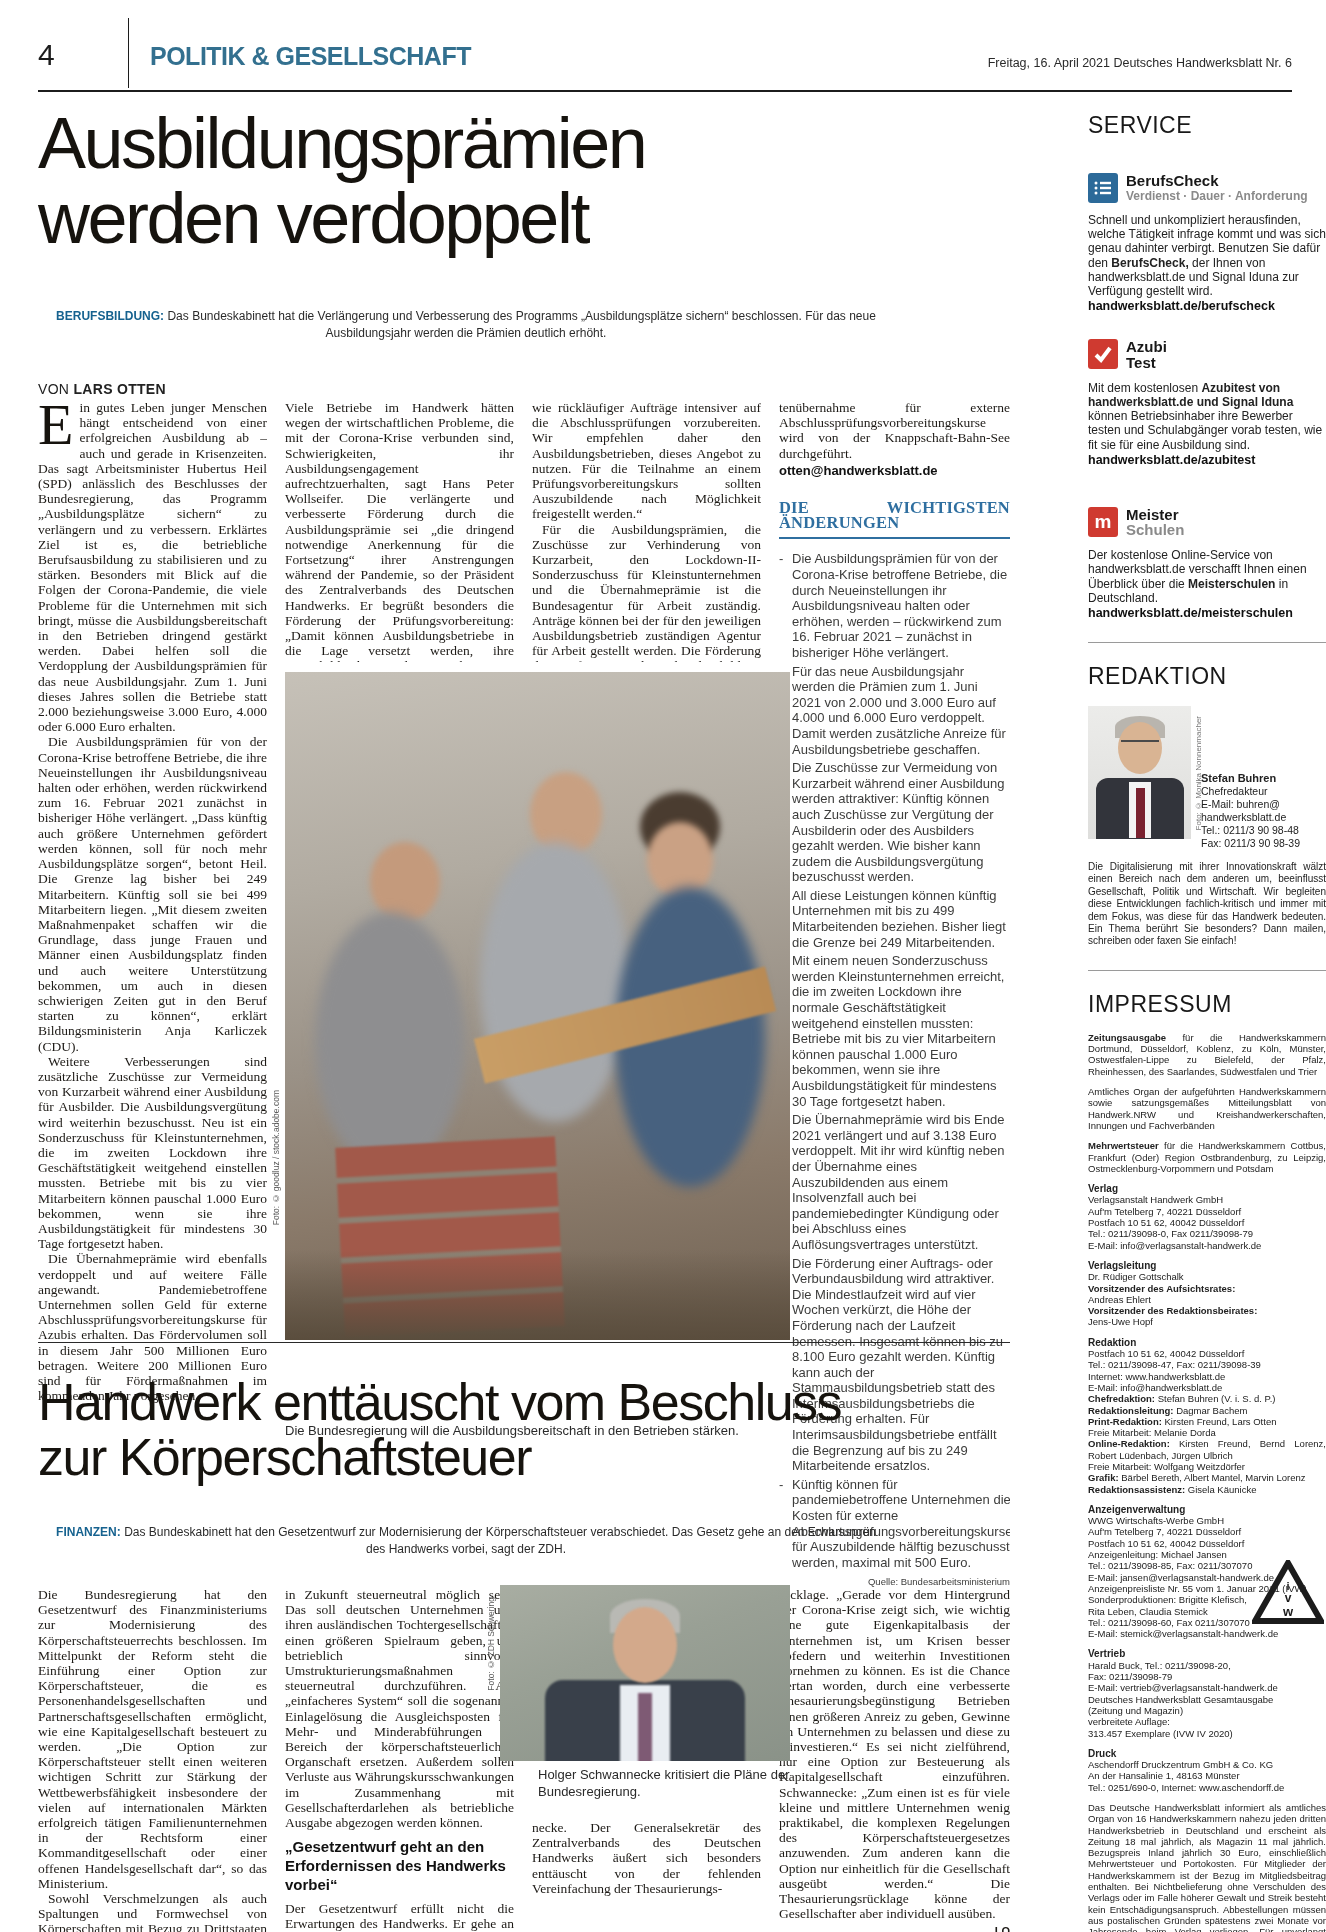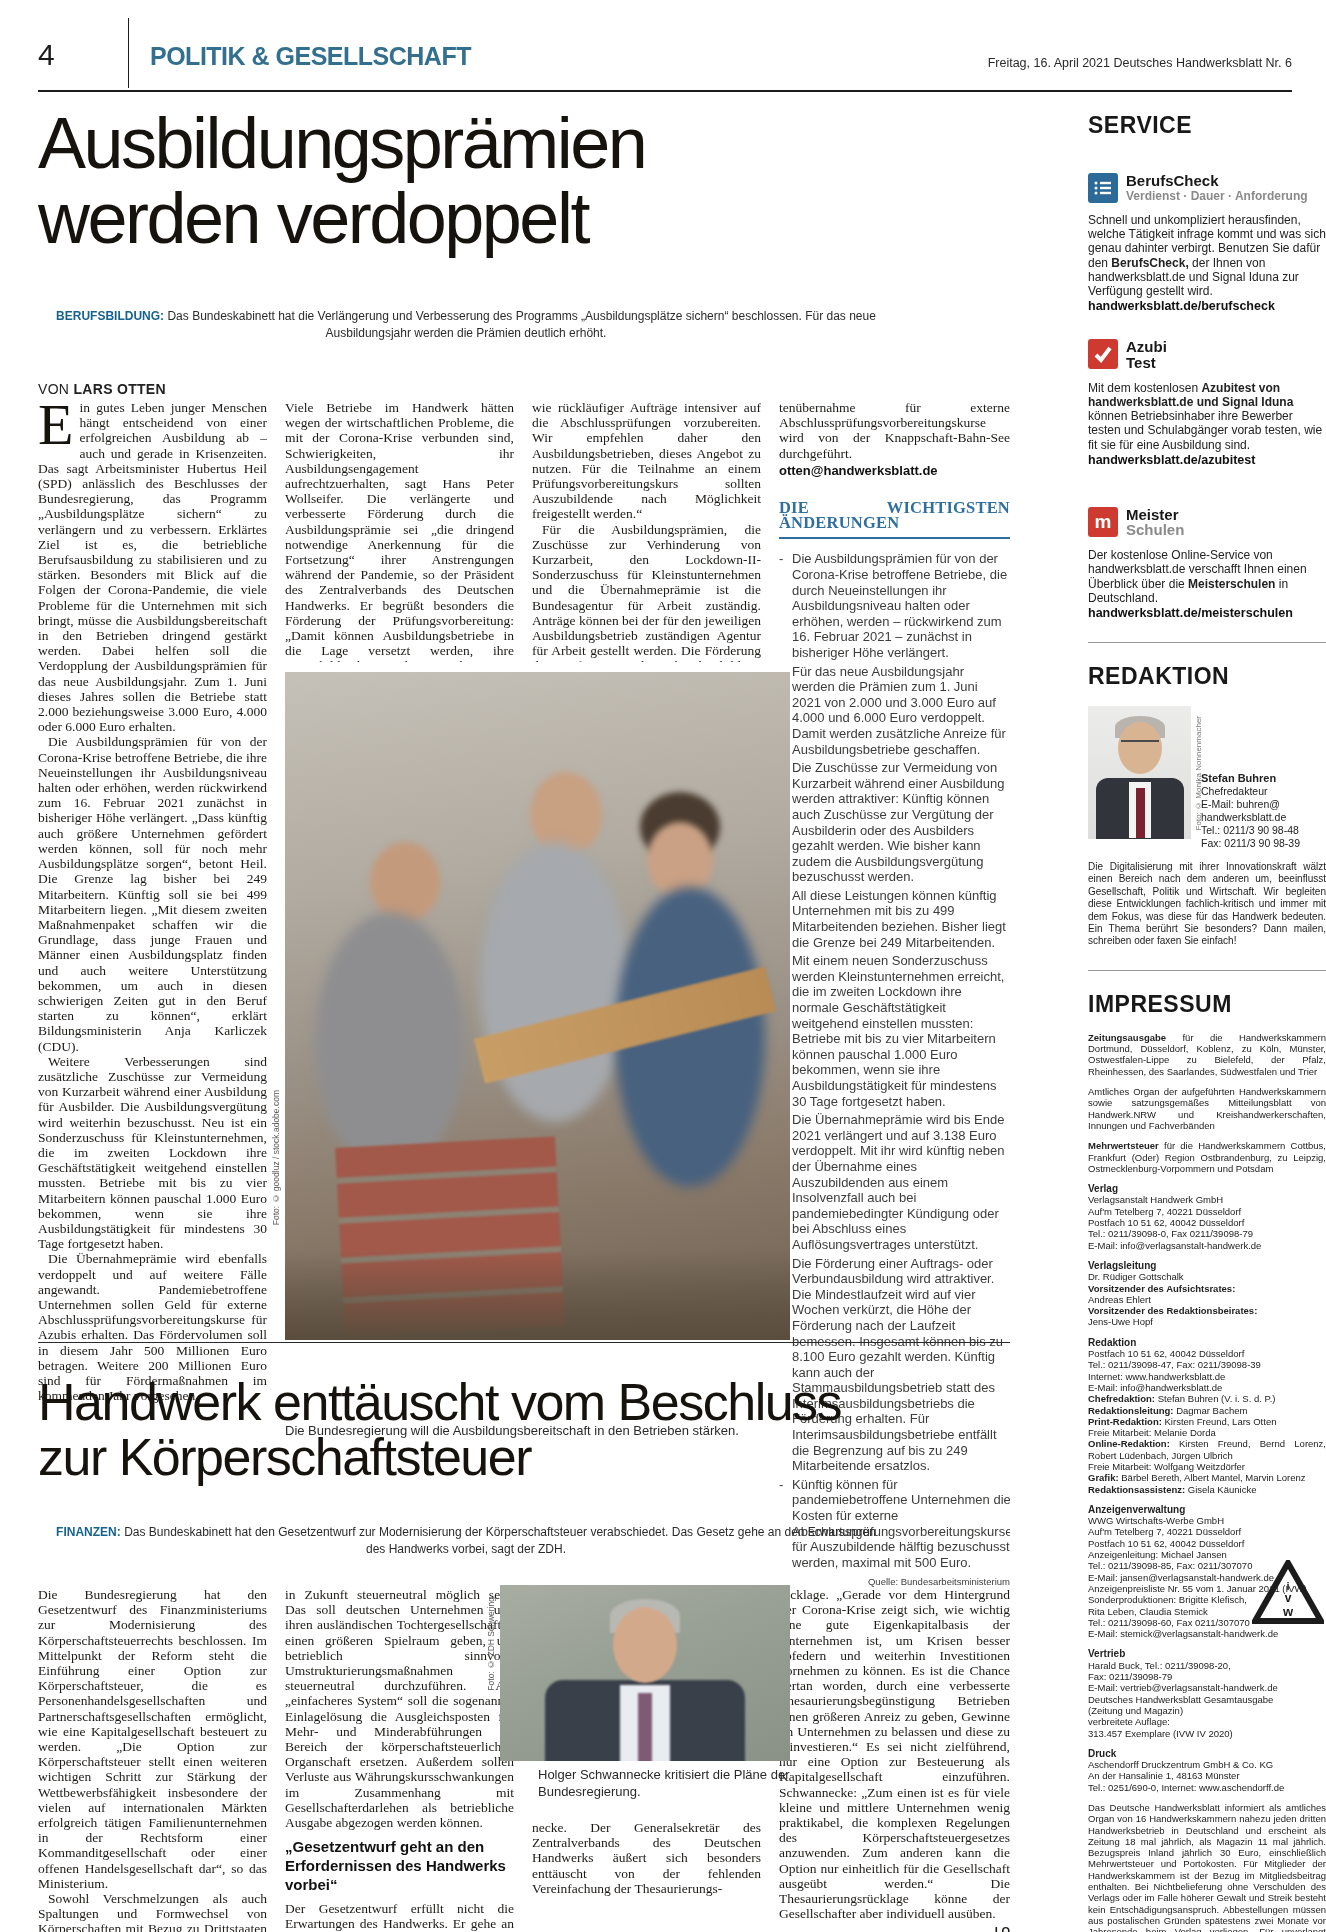--- a/index.html
+++ b/index.html
@@ -81,21 +81,21 @@
   .cap2 { left:500px; top:425px; width:280px; }
   .credit { position:absolute; font-size:8.5px; color:#5a5a5a; writing-mode:vertical-rl; transform:rotate(180deg); white-space:nowrap; }
   .credit1 { left:233px; top:990px; }
   .credit2 { left:448px; top:255px; }
   .credit3 { position:absolute; left:1194px; top:716px; transform:rotate(180deg); writing-mode:vertical-rl; font-size:8px; color:#777; }
 
   .sep { position:absolute; left:38px; top:1342px; width:972px; height:1px; background:#2a2a2a; }
 
   
   #sidebar { position:absolute; left:1088px; top:112px; width:238px; }
-  .sb-h { font-size:23px; font-weight:bold; letter-spacing:0.5px; color:#181818; }
+  .sb-h { font-size:23px; font-weight:normal; letter-spacing:0.5px; color:#181818; }
   .svc { margin-top:26px; }
   .svc-logo { display:flex; align-items:flex-start; margin-bottom:10px; }
   .logo-sq { width:30px; height:30px; border-radius:3px; margin-right:8px; flex:0 0 30px; display:flex; align-items:center; justify-content:center; }
   .lg-red { background:#cf3a30; }
   .lg-blue { background:#2c6a99; }
   .logo-name { font-weight:bold; font-size:15px; line-height:1.05; color:#181818; }
   .logo-sub { color:#8a8a8a; font-weight:bold; }
   .bc-sub { font-size:12px; color:#8a8a8a; font-weight:bold; margin-top:1px; }
   .svc-text { font-size:12px; line-height:14.2px; color:#222; }
   .svc-link { font-size:12.5px; font-weight:bold; margin-top:1px; color:#111; }

